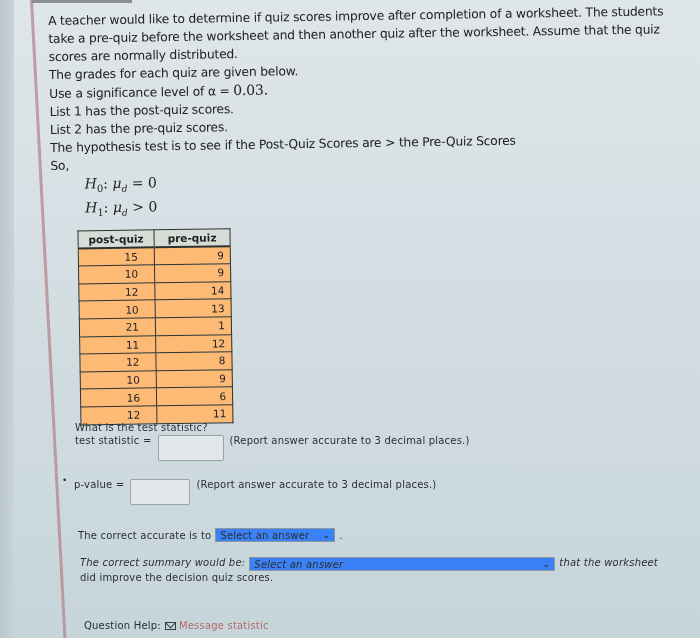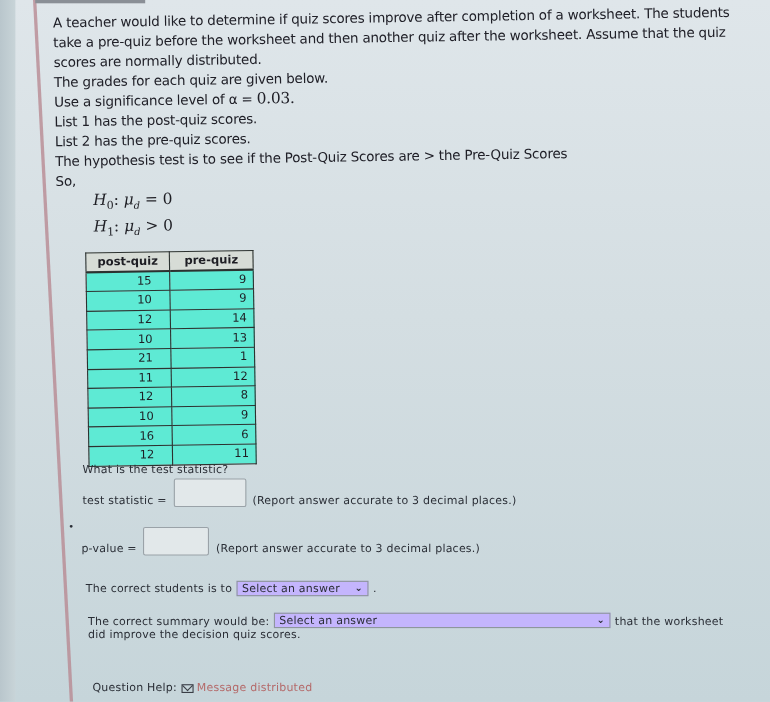--- a/index.html
+++ b/index.html
@@ -67,40 +67,40 @@
     border-bottom: 2px solid #2c3230;
     width: 76px;
     text-align: center;
     height: 18px;
   }
   table.data td {
     border: 1.5px solid #2c3230;
     padding: 1px 6px;
     height: 17.6px;
     text-align: right;
-    background: #5eead4;
+    background: #fdba74;
   }
   table.data td.post { padding-right: 16px; }
 
   .q-block { font-size: 10px; color: #2a2e36; letter-spacing: 0.2px; }
   .q-label { display: block; margin-top: 0; }
-  .answer-row { display: flex; align-items: flex-end; margin-top: 4px; }
+  .answer-row { display: flex; align-items: flex-start; margin-top: 4px; }
   .ans-input {
     width: 66px; height: 26px;
     background: #e2e8ea;
     border: 1px solid #9aa2a8;
     border-radius: 2px;
     margin: 0 6px 0 6px;
   }
   .ans-input.pv { width: 60px; }
   .select {
     display: inline-flex; align-items: center; justify-content: space-between;
     height: 14px;
     border: 1px solid #8e969c;
-    background: #c4b5fd;
+    background: #3b82f6;
     font-size: 10px;
     padding: 0 4px;
     margin: 0 4px;
     color: #2a2e36;
   }
   .select .chev { font-size: 9px; font-weight: bold; margin-left: 8px; }
   .link { color: #b46a6a; }
   .mail-icon {
     display: inline-block; width: 11px; height: 8px;
     border: 1px solid #3a3e46; position: relative; margin: 0 3px 0 4px;
@@ -208,37 +208,37 @@
 <div class="q-block" style="position:absolute; left:74px; top:477px;">
   <span class="bullet" style="top:-2px;">•</span>
   <div class="answer-row" style="margin-top:2px;">
     <span>p-value =</span>
     <input class="ans-input pv" type="text" value="" style="">
     <span>(Report answer accurate to 3 decimal places.)</span>
   </div>
 </div>
 
 <div class="q-block" style="position:absolute; left:78px; top:528px; display:flex; align-items:center;">
-  <span>The correct students is to</span>
+  <span>The correct accurate is to</span>
   <span class="select" style="width:120px;">
     <span>Select an answer</span>
     <span class="chev">⌄</span>
   </span>
   <span>.</span>
 </div>
 
 <div class="q-block" style="position:absolute; left:80px; top:557px;">
-  <div style="display:flex; align-items:flex-end;">
+  <div style="display:flex; align-items:flex-start;font-style:italic;">
     <span>The correct summary would be:</span>
     <span class="select" style="width:306px;">
       <span>Select an answer</span>
       <span class="chev">⌄</span>
     </span>
     <span>that the worksheet</span>
   </div>
   <span class="q-label" style="margin-top:1px;">did improve the decision quiz scores.</span>
 </div>
 
 <div class="q-block" style="position:absolute; left:84px; top:620px; display:flex; align-items:center;">
   <span>Question Help:</span>
   <span class="mail-icon"></span>
-  <a class="link">Message distributed</a>
+  <a class="link">Message statistic</a>
 </div>
 
 </body></html>

